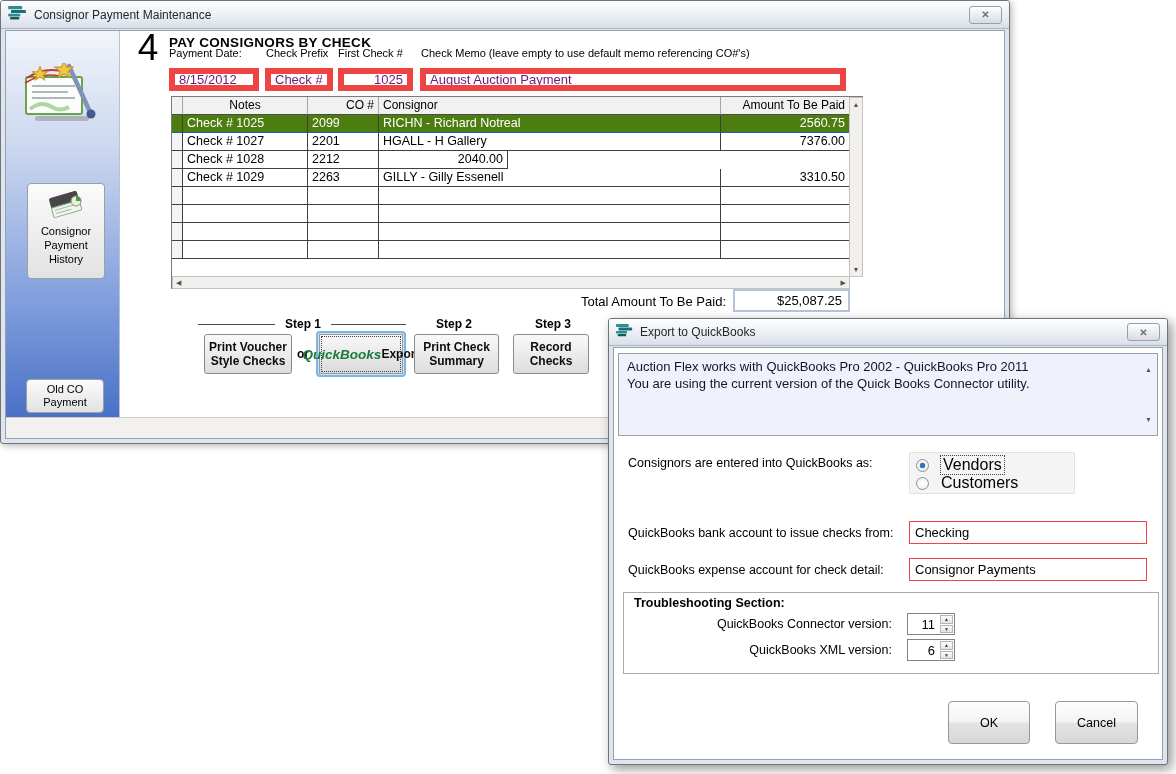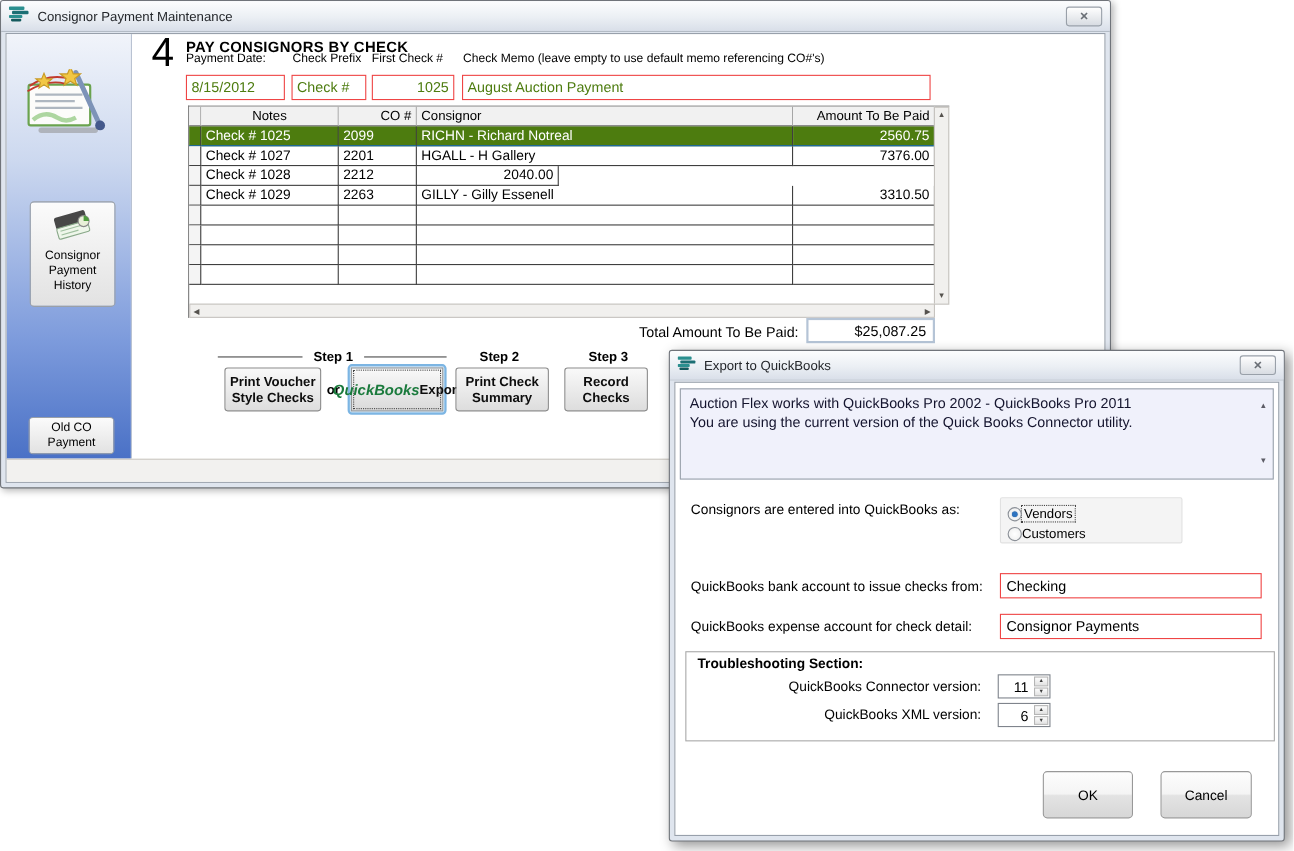--- a/index.html
+++ b/index.html
@@ -30,22 +30,22 @@
   .wand-wrap { position:absolute; left:17px; top:32px; }
   .sb-btn { position:absolute; background:linear-gradient(#fbfbfb,#e2e2e2); border:1px solid #9aa0a8;
             border-radius:4px; font-size:11px; color:#000; text-align:center; line-height:14px; }
   .history-btn { left:21px; top:152px; width:78px; height:96px; padding-top:5px; }
   .oldco-btn { left:20px; top:348px; width:78px; height:34px; display:flex; flex-direction:column;
                align-items:center; justify-content:center; line-height:13px; }
 
   .bignum { position:absolute; left:121px; top:-4px; width:42px; text-align:center; font-size:37px; color:#000; }
   .heading { position:absolute; left:163px; top:4px; font-size:13.5px; font-weight:bold; color:#000; letter-spacing:.3px; }
   .flabel { position:absolute; top:16px; font-size:11px; color:#000; white-space:nowrap; }
-  .tinput { position:absolute; top:37px; height:23px; border:1px solid #ef4444; font-size:13px; padding:0 4px;
-            background:#fff; color:#4d7c0f; font-family:"Liberation Sans",sans-serif; }
+  .tinput { position:absolute; top:37px; height:23px; border:6px solid #ef4444; font-size:13px; padding:0 4px;
+            background:#fff; color:#701a75; font-family:"Liberation Sans",sans-serif; }
 
   
   .grid { position:absolute; left:165px; top:65px; width:692px; height:193px; background:#fff;
           border-top:1px solid #7a7a7a; border-left:1px solid #7a7a7a; }
   .grid-header, .grow { display:flex; height:18px; }
   .gh { background:#f1f1f1; border-right:1px solid #a6a6a6; border-bottom:1px solid #4a4a4a;
         font-size:12px; color:#000; padding:1px 4px; white-space:nowrap; overflow:hidden; }
   .gc { border-right:1px solid #3f3f3f; border-bottom:1px solid #3f3f3f; font-size:12.5px; color:#000;
         padding:1px 4px; white-space:nowrap; overflow:hidden; }
   .w-ind { width:11px; padding:0; } .gc.w-ind { background:#f4f4f4; }
@@ -79,21 +79,21 @@
   .qb-action { font-size:12px; font-weight:bold; color:#0d0d0d; }
 
   
   .info-box { position:absolute; left:4px; top:5px; width:540px; height:83px; background:#f0f1fb;
               border:1px solid #98a0aa; font-size:13px; color:#14142e; padding:4px 24px 4px 8px; line-height:17px; }
   .info-arrow { position:absolute; right:5px; font-size:7px; color:#5c5c66; }
   .info-arrow.up { top:7px; } .info-arrow.down { bottom:7px; }
   .dlabel { position:absolute; left:14px; font-size:12.5px; color:#000; white-space:nowrap; }
   .radio-panel { position:absolute; left:295px; top:104px; width:166px; height:42px; background:#f4f4f4;
                  border:1px solid #e1e1e1; border-radius:2px; padding:3px 6px; }
-  .radio-row { display:flex; align-items:flex-end; gap:0; height:18px; font-size:12px; color:#000; }
+  .radio-row { display:flex; align-items:center; gap:12px; height:18px; font-size:16px; color:#000; }
   .radio { width:13px; height:13px; border-radius:50%; border:1px solid #8b9097;
            background:radial-gradient(#ffffff,#ececec); position:relative; flex:0 0 auto; }
   .radio.sel::after { content:""; position:absolute; left:3px; top:3px; width:5px; height:5px; border-radius:50%;
                       background:#2f74c0; box-shadow:0 0 1px #1c4a80; }
   .radio-label.focus { outline:1px dotted #444; padding:0 2px; }
   .dinput { position:absolute; left:295px; width:238px; height:23px; border:1px solid #ef4444; font-size:13px;
             padding:0 5px; background:#fff; color:#000; font-family:"Liberation Sans",sans-serif; }
   .groupbox { position:absolute; left:9px; top:244px; width:536px; height:82px; border:1px solid #a9a9a9; }
   .groupbox-title { position:absolute; left:10px; top:3px; font-size:12.5px; font-weight:bold; color:#000; }
   .gb-label { position:absolute; width:240px; text-align:right; font-size:12.5px; color:#000; }

